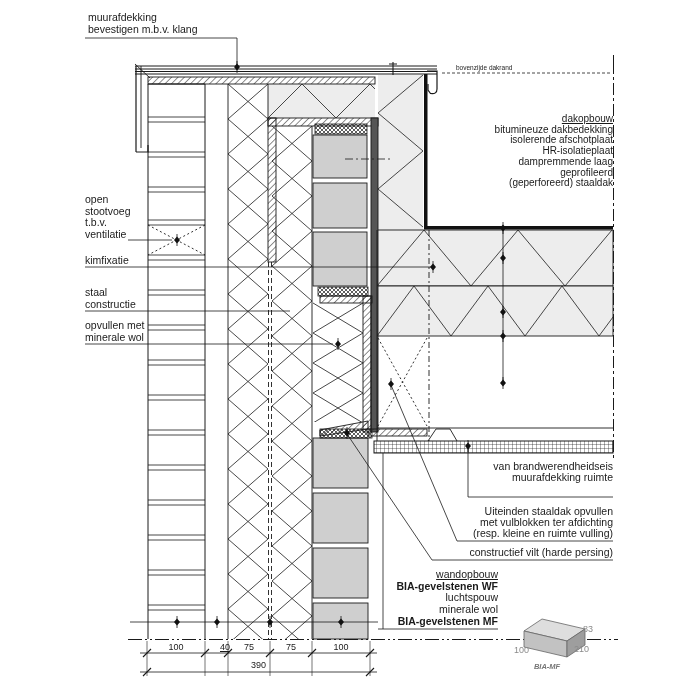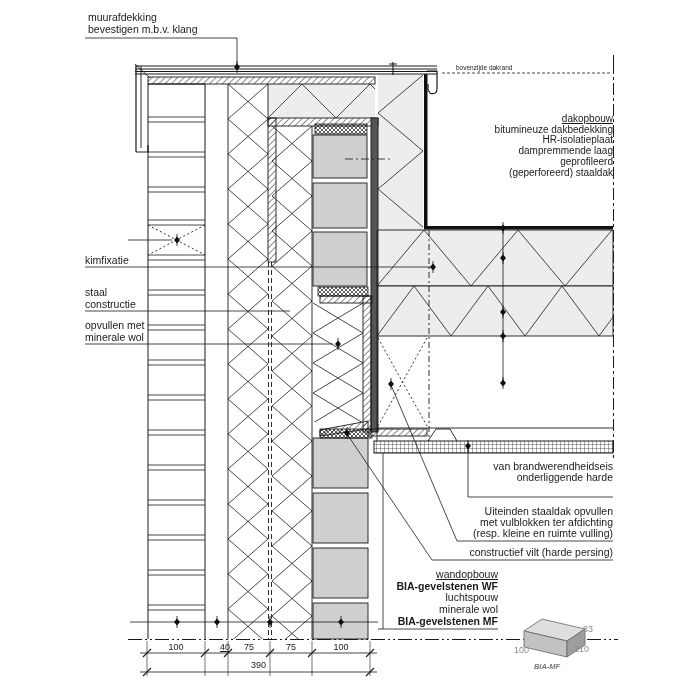--- a/index.html
+++ b/index.html
@@ -242,42 +242,49 @@
 <div class="lbl" style="left:88px;top:12px;">
   <div>muurafdekking</div>
   <div>bevestigen m.b.v. klang</div>
 </div>
 
 <div class="tiny" style="left:456px;top:64px;">bovenzijde dakrand</div>
 
 <div class="lbl rt" style="left:413px;top:114px;width:200px;line-height:10.7px;font-size:10px;">
   <div class="u">dakopbouw</div>
   <div>bitumineuze dakbedekking</div>
+  <div>isolerende afschotplaat</div>
   <div>HR-isolatieplaat</div>
   <div>dampremmende laag</div>
   <div>geprofileerd</div>
   <div>(geperforeerd) staaldak</div>
 </div>
 
+<div class="lbl" style="left:85px;top:194px;">
+  <div>open</div>
+  <div>stootvoeg</div>
+  <div>t.b.v.</div>
+  <div>ventilatie</div>
+</div>
 
 <div class="lbl" style="left:85px;top:255px;">kimfixatie</div>
 
 <div class="lbl" style="left:85px;top:287px;">
   <div>staal</div>
   <div>constructie</div>
 </div>
 
 <div class="lbl" style="left:85px;top:320px;">
   <div>opvullen met</div>
   <div>minerale wol</div>
 </div>
 
 <div class="lbl rt" style="left:413px;top:461px;width:200px;line-height:11px;">
   <div>van brandwerendheidseis</div>
-  <div>onderliggende harde</div>
+  <div>muurafdekking ruimte</div>
 </div>
 
 <div class="lbl rt" style="left:413px;top:506px;width:200px;line-height:11px;">
   <div>Uiteinden staaldak opvullen</div>
   <div>met vulblokken ter afdichting</div>
   <div>(resp. kleine en ruimte vulling)</div>
 </div>
 
 <div class="lbl rt" style="left:413px;top:547px;width:200px;">constructief vilt (harde persing)</div>
 

